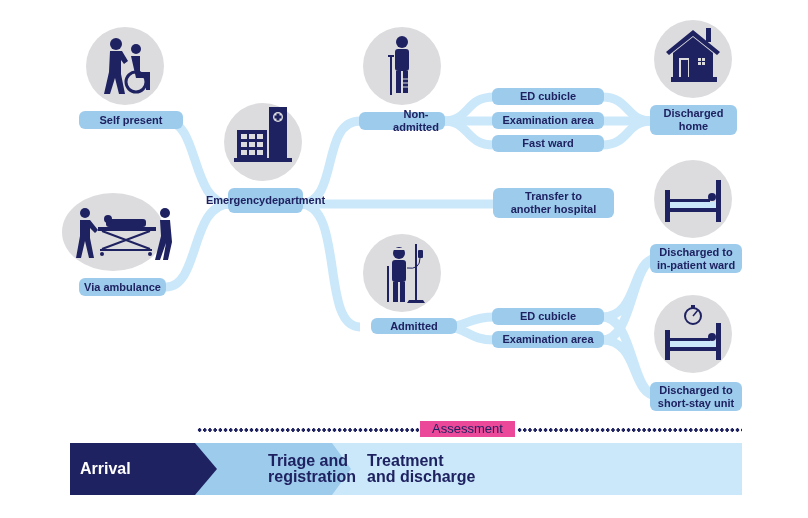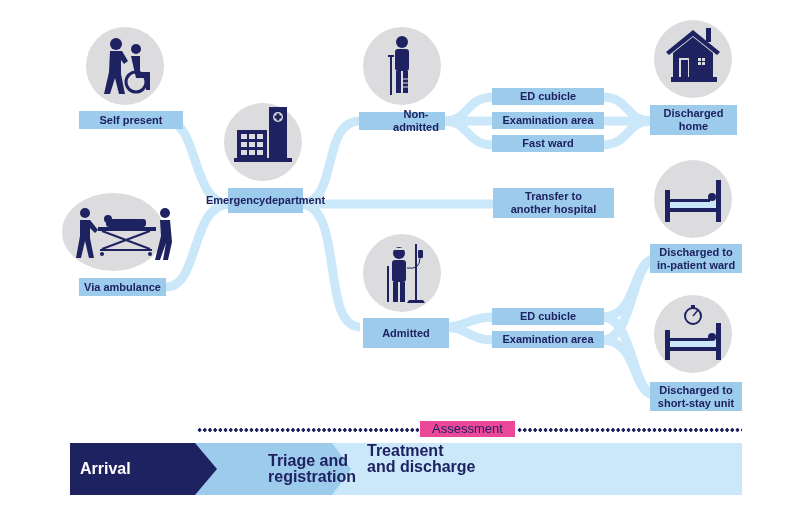--- a/index.html
+++ b/index.html
@@ -1,18 +1,18 @@
 <!DOCTYPE html>
 <html><head>
 <meta charset="utf-8">
 <style>
   html,body{margin:0;padding:0;background:#ffffff;}
   body{width:808px;height:518px;position:relative;overflow:hidden;font-family:"Liberation Sans",sans-serif;}
   #diagram{position:absolute;left:0;top:0;}
-  .box{position:absolute;background:#9ccbec;color:#1f2260;font-weight:bold;font-size:11px;line-height:13px;text-align:center;display:flex;align-items:center;justify-content:center;box-sizing:border-box;}
+  .box{position:absolute;background:#9ccbec;color:#1f2260;font-weight:bold;font-size:11px;line-height:13px;text-align:center;display:flex;align-items:center;justify-content:center;box-sizing:border-box;border-radius:6px;}
   .circle{position:absolute;border-radius:50%;background:#dcdcdf;}
   .circle svg{position:absolute;left:0;top:0;}
   .assess{position:absolute;left:197px;top:421px;width:545px;height:16px;}
   .assess-label{position:absolute;left:223px;top:0;width:95px;text-align:center;font-size:13px;color:#1f2260;background:#ec4899;line-height:16px;}
   .dots{position:absolute;top:7px;height:4px;background-image:radial-gradient(circle,#1f2260 1.6px,transparent 1.8px);background-size:5.2px 4px;background-repeat:repeat-x;}
   .stages{position:absolute;left:70px;top:443px;width:672px;height:52px;}
   .stage{position:absolute;top:0;height:52px;display:flex;align-items:center;font-size:16px;line-height:16px;box-sizing:border-box;}
 </style>
 </head>
 <body>
@@ -208,21 +208,21 @@
 <div class="box" style="left:650px;top:105px;width:87px;height:30px;flex-direction:column;">
   <span>Discharged</span>
   <span>home</span>
 </div>
 
 <div class="box" style="left:493px;top:188px;width:121px;height:30px;flex-direction:column;">
   <span>Transfer to</span>
   <span>another hospital</span>
 </div>
 
-<div class="box" style="left:363px;top:318px;width:86px;height:30px;">
+<div class="box" style="left:371px;top:318px;width:86px;height:16px;">
     <span>Admitted</span>
   </div>
 
 <div class="box" style="left:492px;top:308px;width:112px;height:17px;">
     <span>ED cubicle</span>
   </div>
 <div class="box" style="left:492px;top:331px;width:112px;height:17px;">
     <span>Examination area</span>
   </div>
 
@@ -247,17 +247,17 @@
     <path d="M0,0 H262 L281,26 L262,52 H0 Z" fill="#9ccbec"></path>
     <path d="M0,0 H125 L147,26 L125,52 H0 Z" fill="#1f2260"></path>
   </svg>
   <div class="stage" style="left:10px;width:110px;color:#ffffff;font-weight:bold;">
     <span>Arrival</span>
   </div>
   <div class="stage" style="left:165px;width:100px;color:#1f2260;font-weight:bold;flex-direction:column;align-items:flex-start;justify-content:center;margin-left:33px;">
     <span>Triage and</span>
     <span>registration</span>
   </div>
-  <div class="stage" style="left:297px;width:140px;color:#1f2260;font-weight:bold;flex-direction:column;align-items:flex-start;">
+  <div class="stage" style="left:297px;width:140px;color:#1f2260;font-weight:bold;flex-direction:column;align-items:flex-start;justify-content:center;">
     <span>Treatment</span>
     <span>and discharge</span>
   </div>
 </div>
 
 </body></html>

